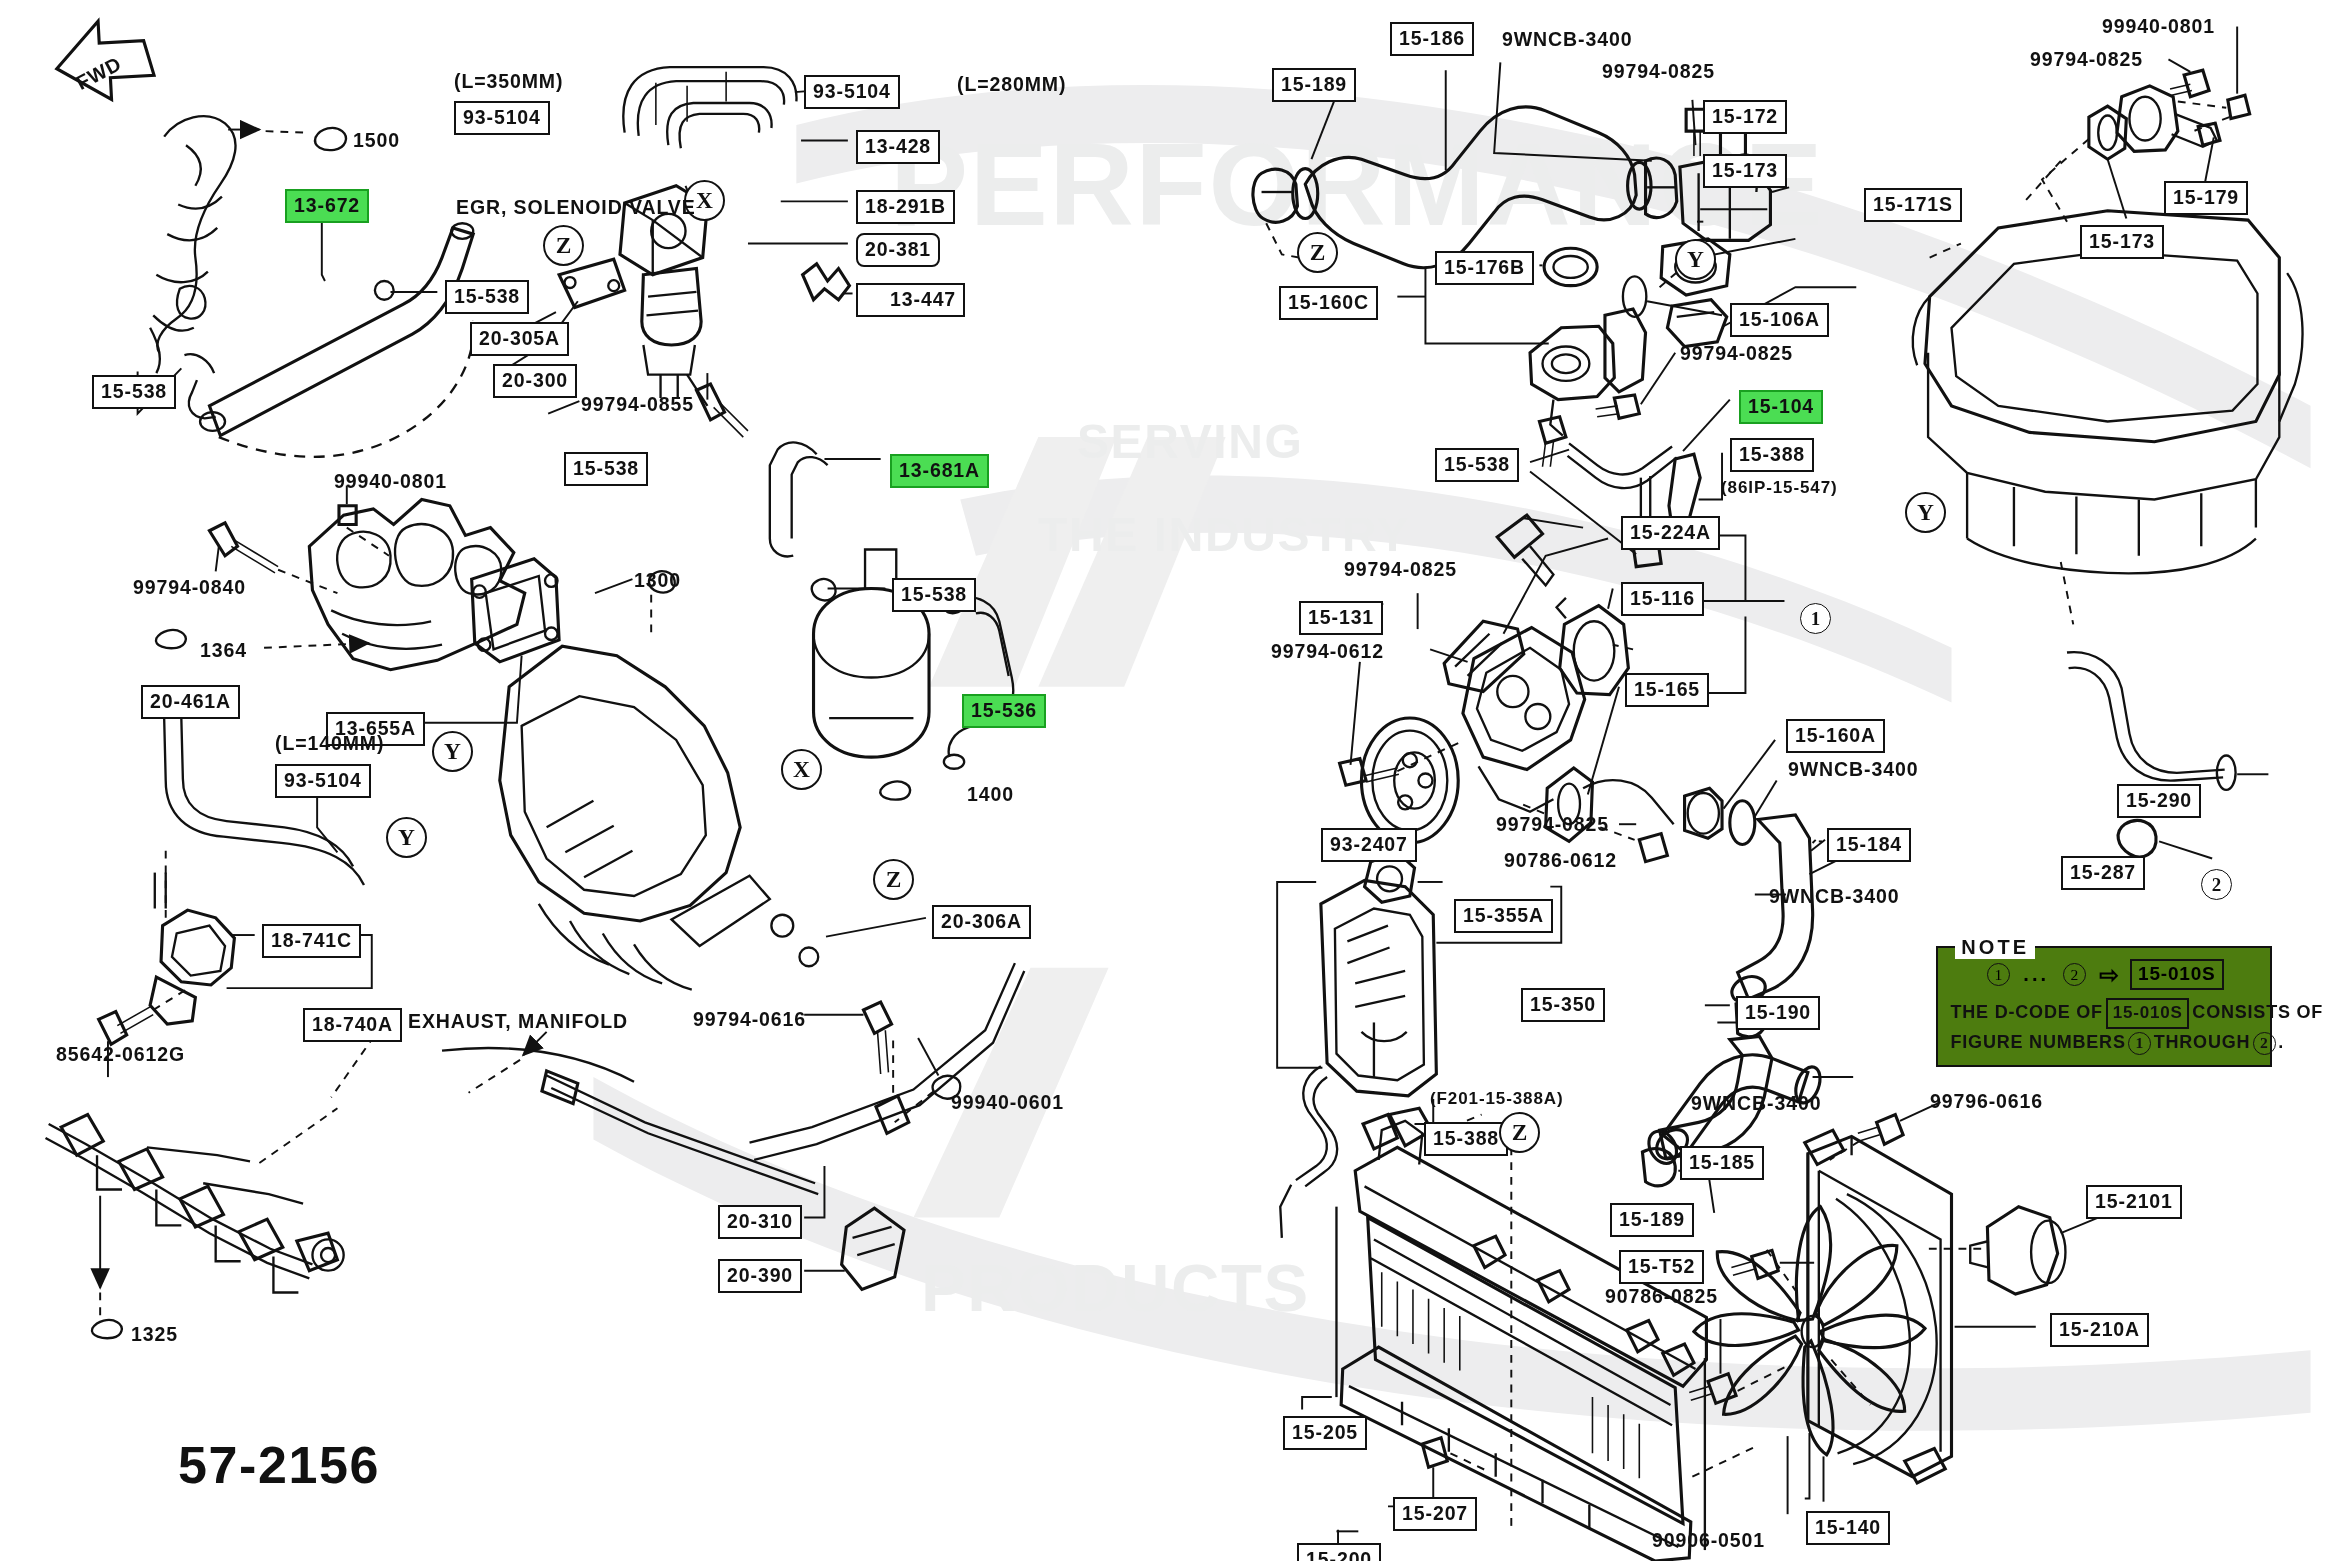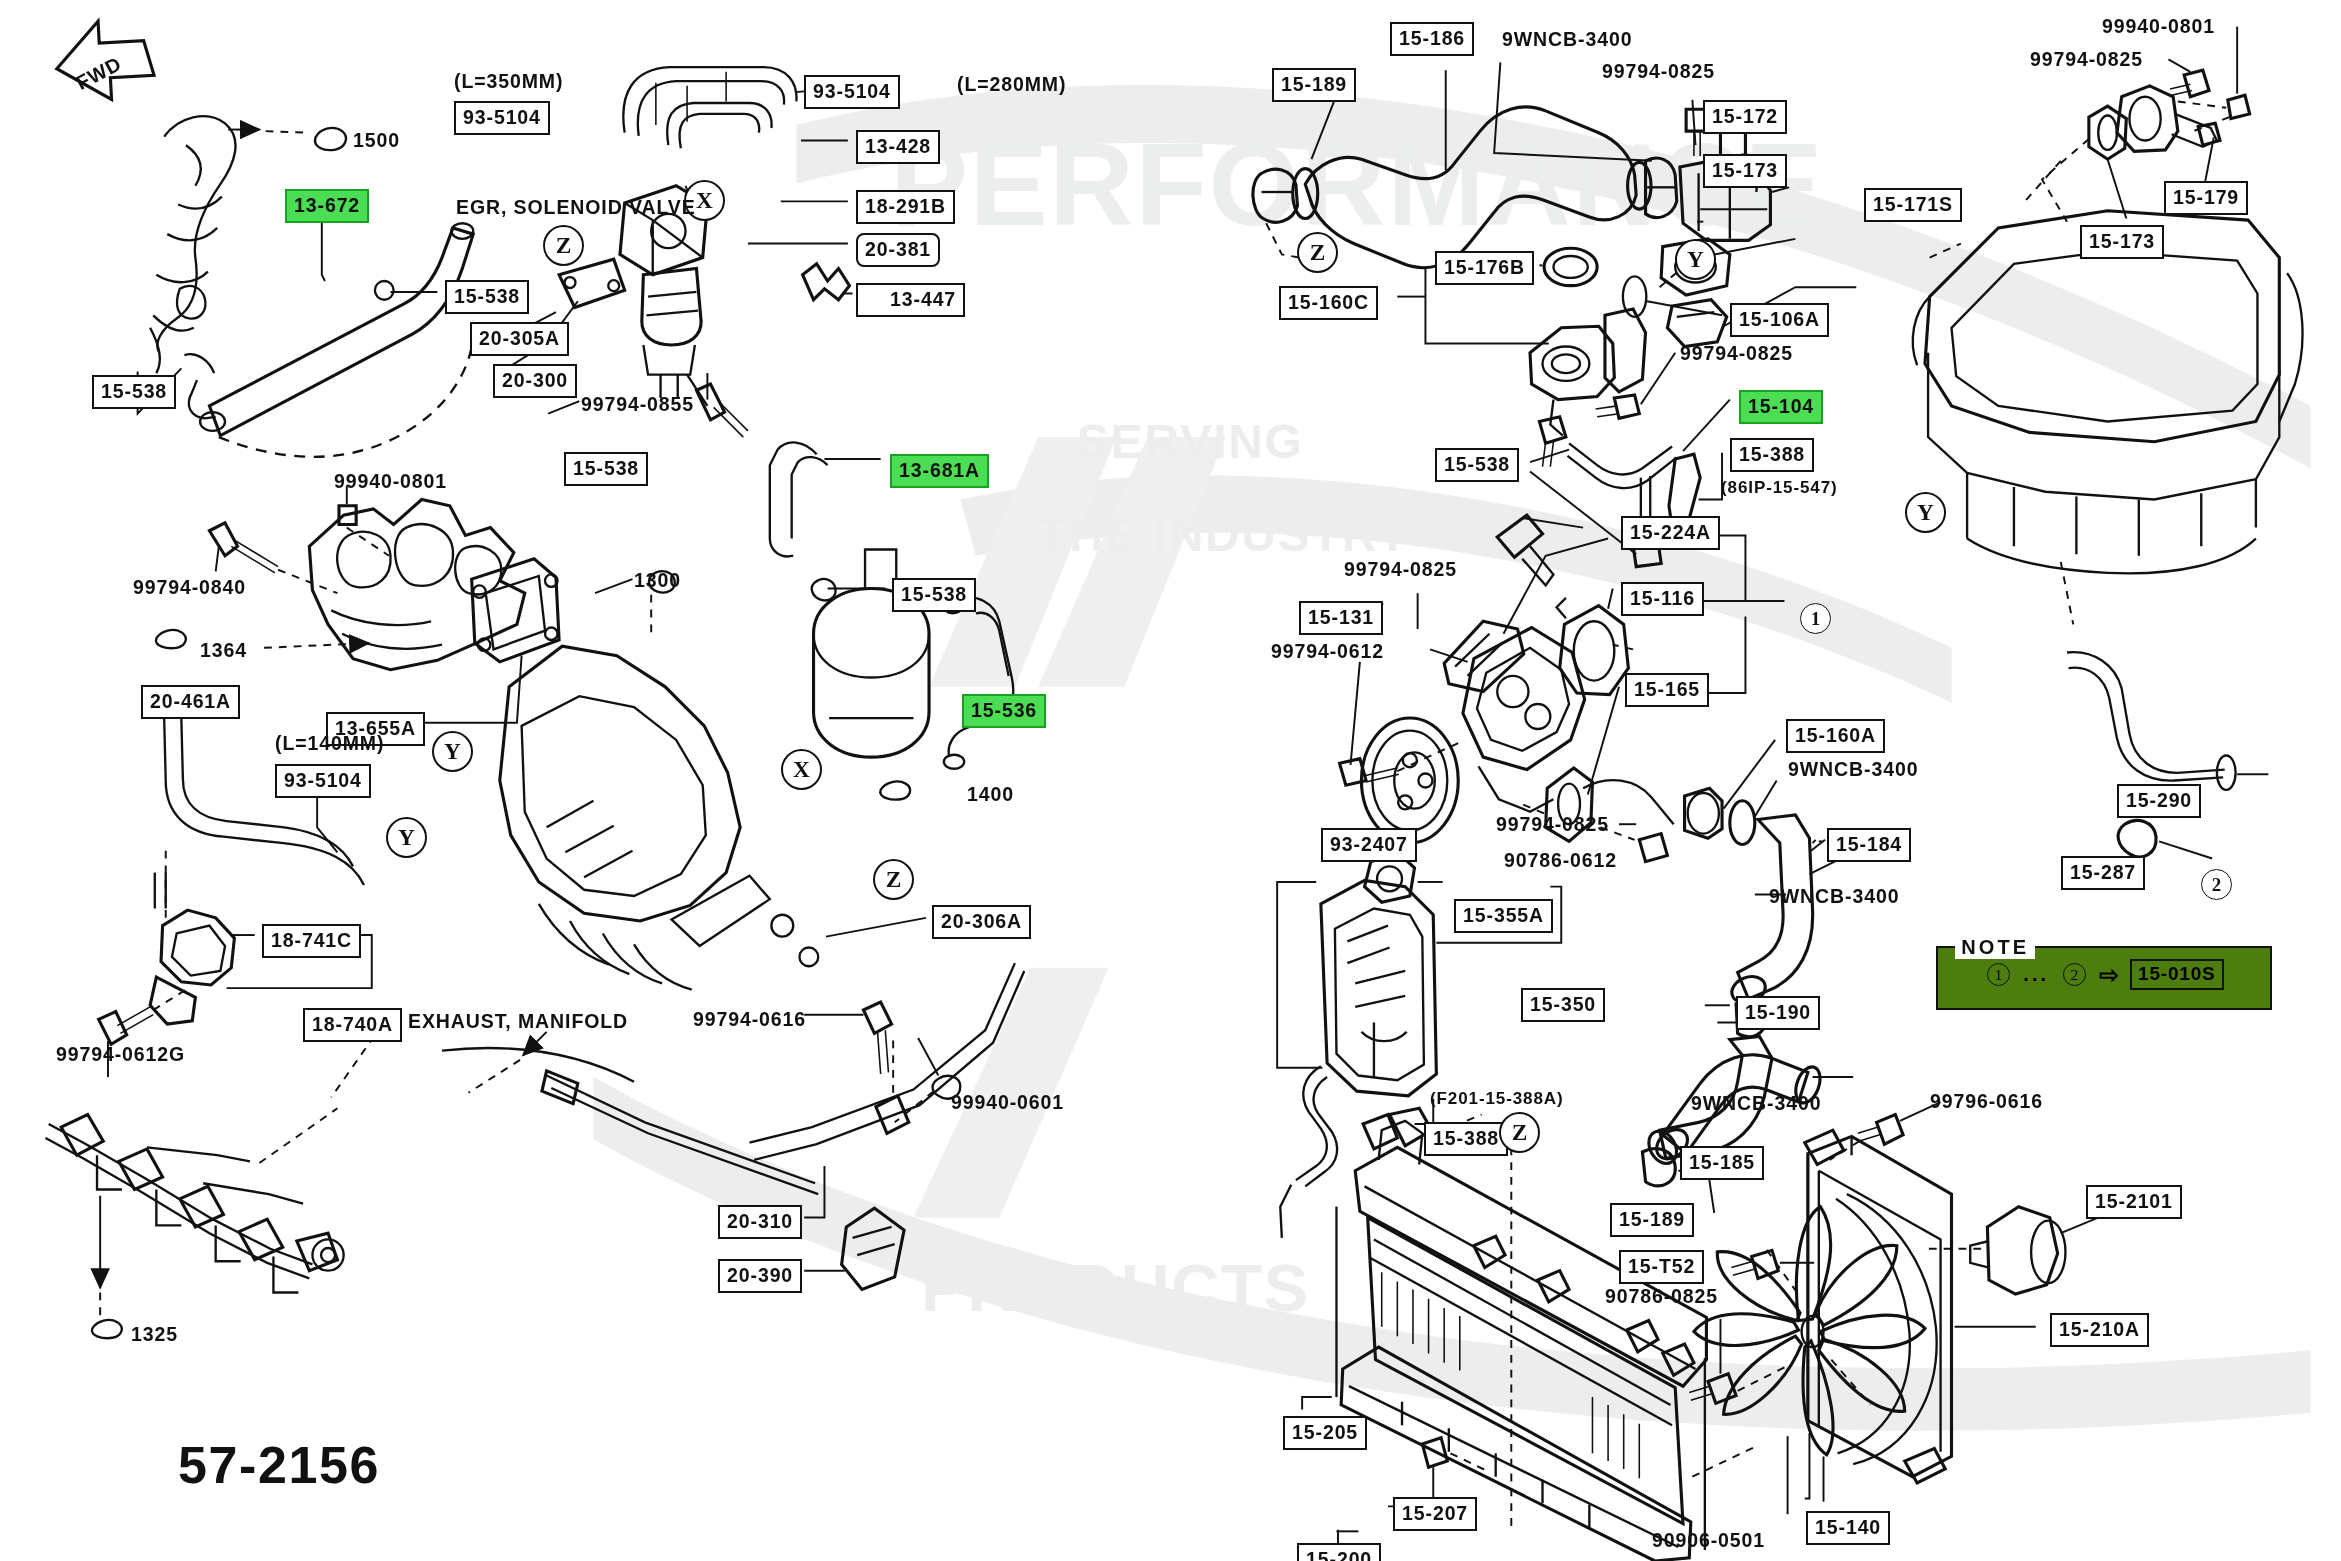--- a/index.html
+++ b/index.html
@@ -772,21 +772,21 @@
       <div class="pn" style="left: 326px; top: 712px;">13-655A</div>
       <div class="pn" style="left: 564px; top: 452px;">15-538</div>
       <div class="pn hl" style="left: 890px; top: 454px;">13-681A</div>
       <div class="pn" style="left: 892px; top: 578px;">15-538</div>
       <div class="plain" style="left: 634px; top: 571px;">1300</div>
       <div class="pn hl" style="left: 962px; top: 694px;">15-536</div>
       <div class="plain" style="left: 923px; top: 785px; margin-left: 44px;">1400</div>
       <div class="pn" style="left: 932px; top: 905px;">20-306A</div>
       <div class="pn" style="left: 262px; top: 924px;">18-741C</div>
       <div class="pn" style="left: 303px; top: 1008px;">18-740A</div>
-      <div class="plain" style="left: 56px; top: 1045px;">99794-0612G</div>
+      <div class="plain" style="left: 56px; top: 1045px;">85642-0612G</div>
       <div class="plain" style="left: 693px; top: 1010px;">99794-0616</div>
       <div class="plain" style="left: 951px; top: 1093px;">99940-0601</div>
       <div class="pn" style="left: 718px; top: 1205px;">20-310</div>
       <div class="pn" style="left: 718px; top: 1259px;">20-390</div>
       <div class="plain" style="left: 131px; top: 1325px;">1325</div>
       <div class="pn" style="left: 1390px; top: 22px;">15-186</div>
       <div class="plain" style="left: 1502px; top: 30px;">9WNCB-3400</div>
       <div class="plain" style="left: 1602px; top: 62px;">99794-0825</div>
       <div class="pn" style="left: 1272px; top: 68px;">15-189</div>
       <div class="pn" style="left: 1703px; top: 100px;">15-172</div>
@@ -865,18 +865,22 @@
 
   <div class="note-box" style="left:1936px; top:946px; width:336px;">
     <div class="note-title">NOTE</div>
     <div class="note-row1">
       <span class="inline-circ">1</span>
       <span class="dots">...</span>
       <span class="inline-circ">2</span>
       <span class="note-arrow">⇨</span>
       <span class="mini-pn">15-010S</span>
     </div>
+    <div class="note-lines">
+      <span>THE D-CODE OF</span><span class="inline-pn">15-010S</span><span>CONSISTS OF</span><br>
+      <span>FIGURE NUMBERS</span><span class="inline-circ">1</span><span>THROUGH</span><span class="inline-circ">2</span><span>.</span>
+    </div>
   </div>
 
   <div id="figure-number">57-2156</div>
 
 </div>
 
 
 </body></html>

